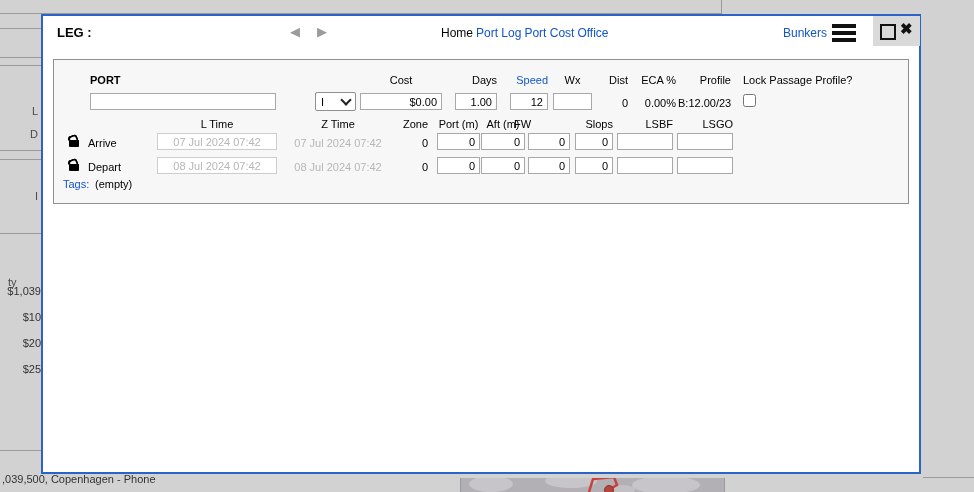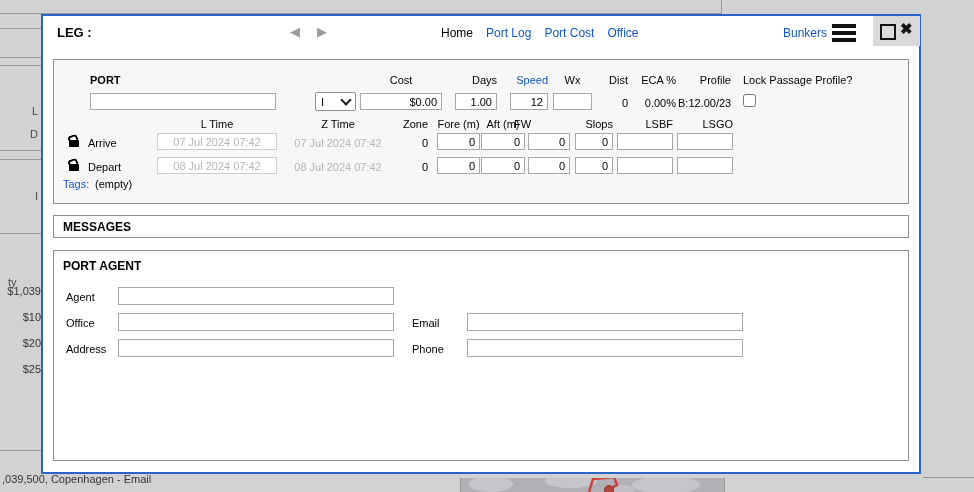--- a/index.html
+++ b/index.html
@@ -62,21 +62,21 @@
   <div class="bg-txt" style="left:0;top:105px;width:38px;text-align:right">L</div>
   <div class="bg-txt" style="left:0;top:128px;width:38px;text-align:right">D</div>
   <div class="bg-txt" style="left:0;top:190px;width:38px;text-align:right">I</div>
   <div class="bg-txt" style="left:8px;top:276px">ty</div>
 
   <div class="amt" style="left:0;top:285px">$1,039</div>
   <div class="amt" style="left:0;top:311px">$10</div>
   <div class="amt" style="left:0;top:337px">$20</div>
   <div class="amt" style="left:0;top:363px">$25</div>
 
-  <div class="bg-txt" style="left:2px;top:473px;color:#333">,039,500, Copenhagen - Email</div>
+  <div class="bg-txt" style="left:2px;top:473px;color:#333">,039,500, Copenhagen - Phone</div>
 
   <div class="hline" style="left:923px;top:477px;width:51px"></div>
 
   <div class="abs" style="left:460px;top:478px;width:263px;height:14px;border-left:1px solid #9a9a9a;border-right:1px solid #9a9a9a">
     <svg width="263" height="14" xmlns="http://www.w3.org/2000/svg">
       <rect x="0" y="0" width="263" height="14" fill="#b2b0b5"></rect>
       <ellipse cx="30" cy="6" rx="22" ry="8" fill="#c7c5c9"></ellipse>
       <ellipse cx="110" cy="3" rx="26" ry="7" fill="#c7c5c9"></ellipse>
       <ellipse cx="205" cy="7" rx="34" ry="9" fill="#c7c5c9"></ellipse>
       <ellipse cx="160" cy="12" rx="14" ry="5" fill="#c2c0c4"></ellipse>
@@ -85,21 +85,21 @@
     </svg>
   </div>
 </div>
 
 <div class="dialog">
 
   <div class="title">LEG :</div>
   <div class="arrow" style="left:247px;top:8px">◀</div>
   <div class="arrow" style="left:274px;top:8px">▶</div>
 
-  <div class="abs" style="left:398px;top:10px;display:flex;gap:13px">
+  <div class="abs" style="left:398px;top:10px;display:flex;gap:3px">
     <span class="navlink current">Home</span>
     <span class="navlink">Port Log</span>
     <span class="navlink">Port Cost</span>
     <span class="navlink">Office</span>
   </div>
   <span class="navlink abs" style="left:740px;top:10px">Bunkers</span>
 
   <div class="burger">
     <div></div>
       <div></div>
@@ -139,21 +139,21 @@
 
     <div class="lbl" style="left:624px;top:14px;width:53px;text-align:right">Profile</div>
     <div class="lbl" style="left:624px;top:37px">B:12.00/23</div>
 
     <div class="lbl" style="left:689px;top:14px">Lock Passage Profile?</div>
     <input type="checkbox" class="chk" style="left: 689px; top: 34px;">
 
     <div class="lbl" style="left:103px;top:58px;width:120px;text-align:center">L Time</div>
     <div class="lbl" style="left:224px;top:58px;width:120px;text-align:center">Z Time</div>
     <div class="lbl" style="left:344px;top:58px;width:30px;text-align:right">Zone</div>
-    <div class="lbl" style="left:383px;top:58px;width:43px;text-align:center">Fore (m)</div>
+    <div class="lbl" style="left:383px;top:58px;width:43px;text-align:center">Port (m)</div>
     <div class="lbl" style="left:427px;top:58px;width:44px;text-align:center">Aft (m)</div>
     <div class="lbl" style="left:460px;top:58px;width:42px;text-align:left">FW</div>
     <div class="lbl" style="left:521px;top:58px;width:38px;text-align:right">Slops</div>
     <div class="lbl" style="left:563px;top:58px;width:56px;text-align:right">LSBF</div>
     <div class="lbl" style="left:623px;top:58px;width:56px;text-align:right">LSGO</div>
 
     <div class="lock" style="left:14px;top:75px">
       <div class="shackle"></div>
         <div class="lockbody"></div>
     </div>
@@ -180,35 +180,14 @@
     <input class="inp right" style="left: 427px; top: 97px; width: 44px;" type="text" value="0">
     <input class="inp right" style="left: 474px; top: 97px; width: 42px;" type="text" value="0">
     <input class="inp right" style="left: 521px; top: 97px; width: 38px;" type="text" value="0">
     <input class="inp" style="left: 563px; top: 97px; width: 56px;" type="text" value="">
     <input class="inp" style="left: 623px; top: 97px; width: 56px;" type="text" value="">
 
     <span class="lbl blue" style="left:9px;top:118px;cursor:pointer">Tags:</span>
     <span class="lbl" style="left:41px;top:118px">(empty)</span>
   </div>
 
-  <div class="section" style="top:199px;height:23px">
-    <div class="sec-title" style="top:4px">MESSAGES</div>
-  </div>
 
-  <div class="section" style="top:234px;height:211px">
-    <div class="sec-title" style="top:8px">PORT AGENT</div>
-
-    <div class="lbl" style="left:12px;top:40px">Agent</div>
-    <input class="inp big" style="left: 64px; top: 36px; width: 276px;" type="text" value="">
-
-    <div class="lbl" style="left:12px;top:66px">Office</div>
-    <input class="inp big" style="left: 64px; top: 62px; width: 276px;" type="text" value="">
-
-    <div class="lbl" style="left:358px;top:66px">Email</div>
-    <input class="inp big" style="left: 413px; top: 62px; width: 276px;" type="text" value="">
-
-    <div class="lbl" style="left:12px;top:92px">Address</div>
-    <input class="inp big" style="left: 64px; top: 88px; width: 276px;" type="text" value="">
-
-    <div class="lbl" style="left:358px;top:92px">Phone</div>
-    <input class="inp big" style="left: 413px; top: 88px; width: 276px;" type="text" value="">
-  </div>
 </div>
 
 </body></html>

